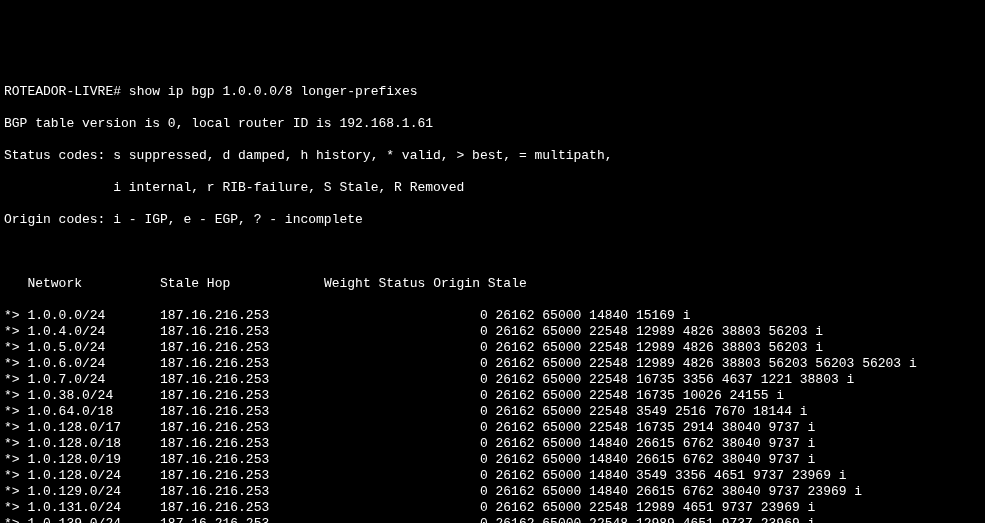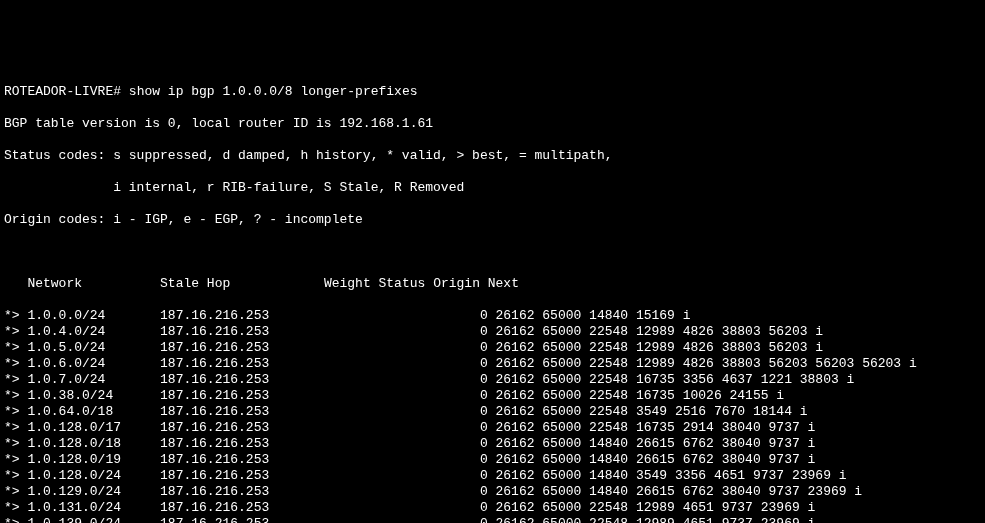--- a/index.html
+++ b/index.html
@@ -29,18 +29,18 @@
 
 
 
 <div class="terminal">
 <div class="line"><span>ROTEADOR-LIVRE#</span> <span>show ip bgp 1.0.0.0/8 longer-prefixes</span></div>
 <div class="line">BGP table version is 0, local router ID is 192.168.1.61</div>
 <div class="line">Status codes: s suppressed, d damped, h history, * valid, &gt; best, = multipath,</div>
 <div class="line">              i internal, r RIB-failure, S Stale, R Removed</div>
 <div class="line">Origin codes: i - IGP, e - EGP, ? - incomplete</div>
 <div class="line"> </div>
-<div class="line">   <span>Network</span>          <span>Stale Hop</span>            <span>Weight</span> <span>Status</span> <span>Origin</span> <span>Next</span></div>
+<div class="line">   <span>Network</span>          <span>Stale Hop</span>            <span>Weight</span> <span>Status</span> <span>Origin</span> <span>Stale</span></div>
 <div id="routes-container"><div class="line">*&gt; 1.0.0.0/24       187.16.216.253                           0 26162 65000 14840 15169 i</div><div class="line">*&gt; 1.0.4.0/24       187.16.216.253                           0 26162 65000 22548 12989 4826 38803 56203 i</div><div class="line">*&gt; 1.0.5.0/24       187.16.216.253                           0 26162 65000 22548 12989 4826 38803 56203 i</div><div class="line">*&gt; 1.0.6.0/24       187.16.216.253                           0 26162 65000 22548 12989 4826 38803 56203 56203 56203 i</div><div class="line">*&gt; 1.0.7.0/24       187.16.216.253                           0 26162 65000 22548 16735 3356 4637 1221 38803 i</div><div class="line">*&gt; 1.0.38.0/24      187.16.216.253                           0 26162 65000 22548 16735 10026 24155 i</div><div class="line">*&gt; 1.0.64.0/18      187.16.216.253                           0 26162 65000 22548 3549 2516 7670 18144 i</div><div class="line">*&gt; 1.0.128.0/17     187.16.216.253                           0 26162 65000 22548 16735 2914 38040 9737 i</div><div class="line">*&gt; 1.0.128.0/18     187.16.216.253                           0 26162 65000 14840 26615 6762 38040 9737 i</div><div class="line">*&gt; 1.0.128.0/19     187.16.216.253                           0 26162 65000 14840 26615 6762 38040 9737 i</div><div class="line">*&gt; 1.0.128.0/24     187.16.216.253                           0 26162 65000 14840 3549 3356 4651 9737 23969 i</div><div class="line">*&gt; 1.0.129.0/24     187.16.216.253                           0 26162 65000 14840 26615 6762 38040 9737 23969 i</div><div class="line">*&gt; 1.0.131.0/24     187.16.216.253                           0 26162 65000 22548 12989 4651 9737 23969 i</div><div class="line">*&gt; 1.0.139.0/24     187.16.216.253                           0 26162 65000 22548 12989 4651 9737 23969 i</div></div>
 </div>
 
 
 
 
 </body></html>

